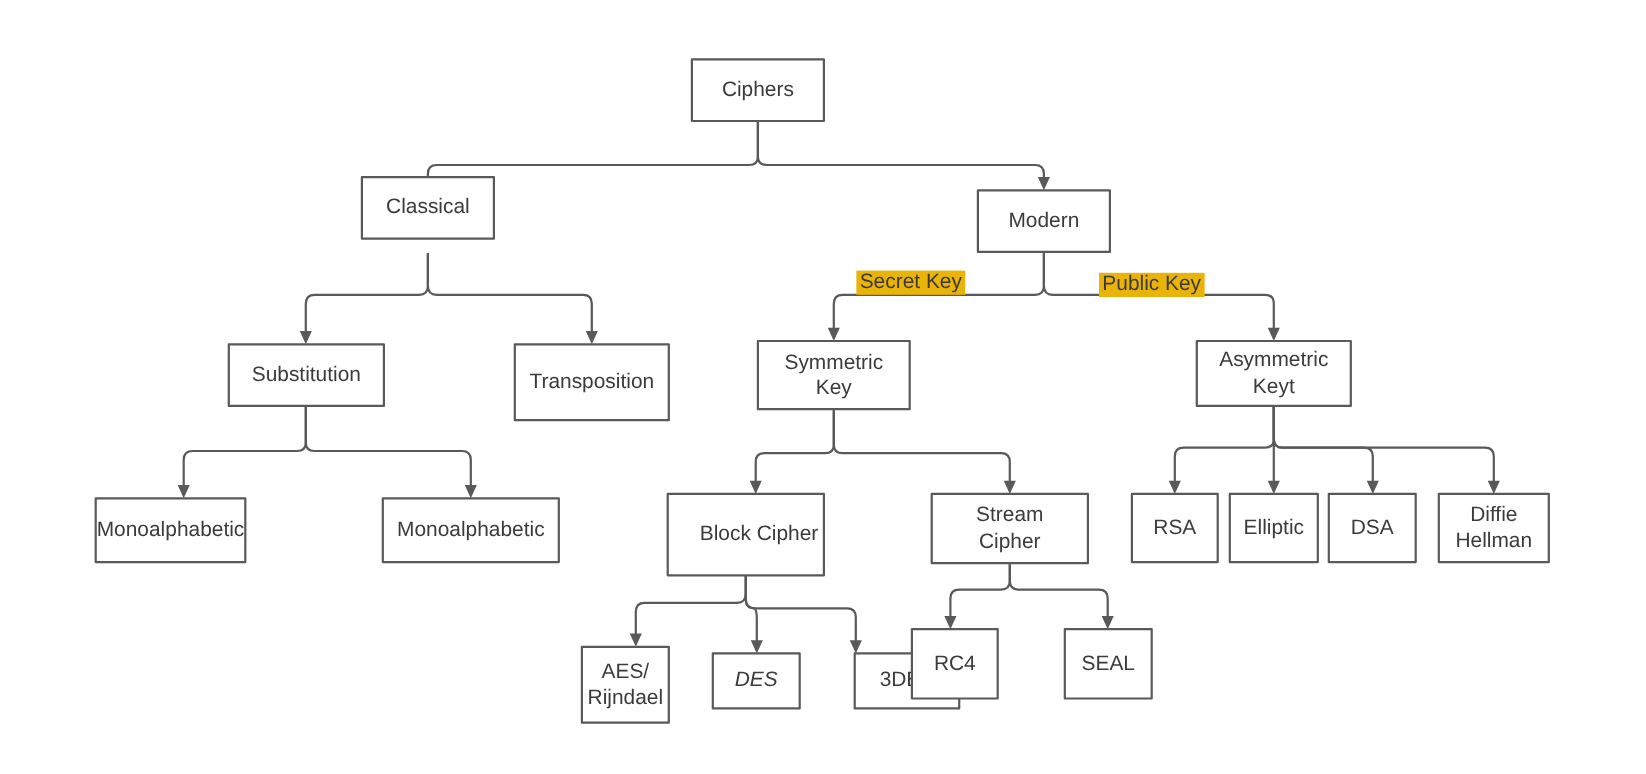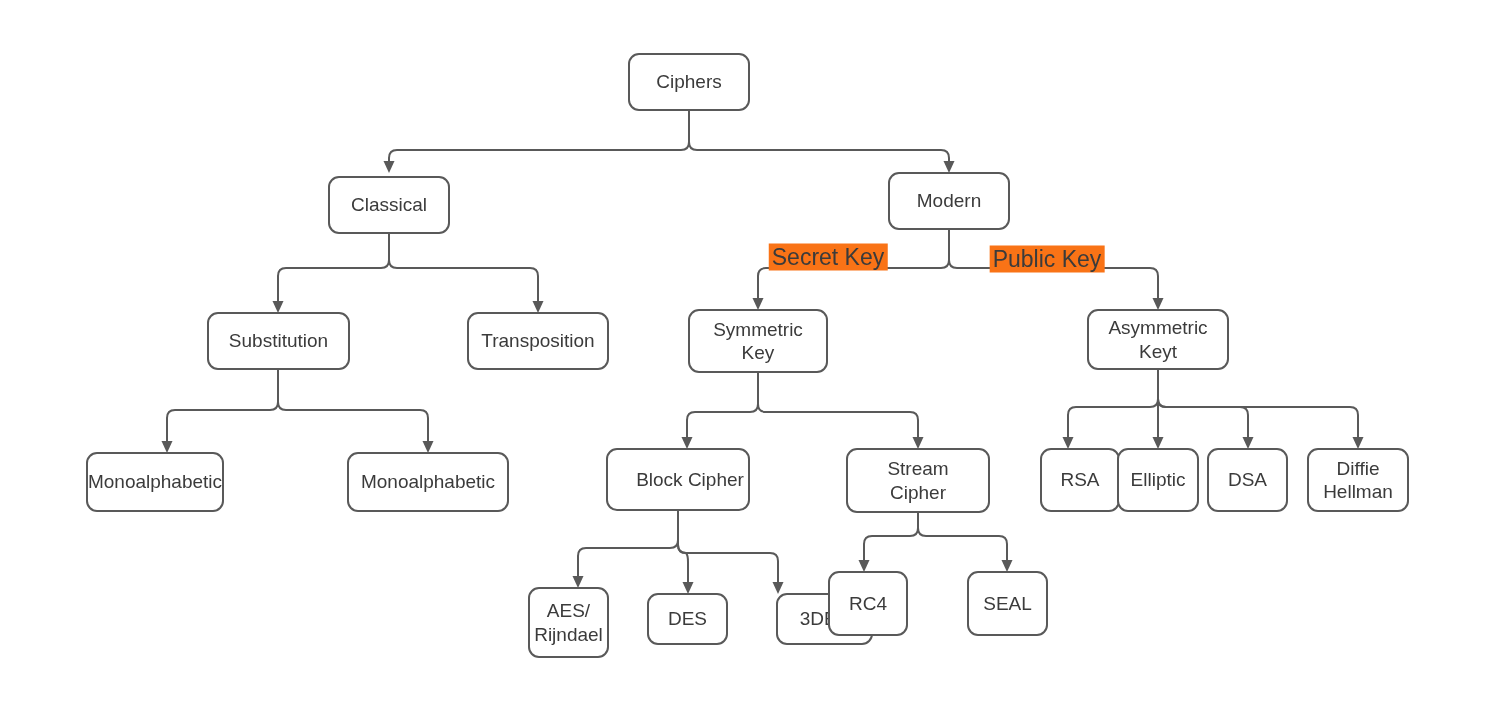--- a/index.html
+++ b/index.html
@@ -13,36 +13,36 @@
     --text: #3b3b3b;
   }
   #canvas { position: absolute; inset: 0; width: 1496px; height: 704px; }
   #edges { position: absolute; left: 0; top: 0; width: 1496px; height: 704px; }
   .edge { fill: none; stroke: var(--line); stroke-width: 2; }
   .node {
     position: absolute;
     box-sizing: border-box;
     background: #ffffff;
     border: 2px solid var(--line);
-    border-radius: 11px;
+    border-radius: 1px;
     display: flex;
     align-items: center;
     justify-content: center;
     text-align: center;
     color: var(--text);
     font-size: 19px;
     line-height: 1.22;
   }
   .node span { white-space: pre-line; }
   .edge-label {
     position: absolute;
     transform: translate(-50%, -50%);
-    font-size: 23px;
+    font-size: 19px;
     color: var(--text);
-    background: #f97316;
+    background: #eab308;
     padding: 0 3px;
     white-space: nowrap;
   }
 </style>
 </head>
 <body style="--line: #595959; --text: #3b3b3b;">
 
 <div id="canvas">
   <svg id="edges" viewBox="0 0 1496 704" xmlns="http://www.w3.org/2000/svg">
     <defs>
@@ -66,71 +66,71 @@
       <path d="M 918 513 L 918 528 Q 918 536 910 536 L 872 536 Q 864 536 864 544 L 864 561" class="edge" marker-end="url(#arrowhead)"></path>
       <path d="M 918 513 L 918 528 Q 918 536 926 536 L 999 536 Q 1007 536 1007 544 L 1007 561" class="edge" marker-end="url(#arrowhead)"></path>
       <path d="M 1158 370 L 1158 399 Q 1158 407 1150 407 L 1076 407 Q 1068 407 1068 415 L 1068 438" class="edge" marker-end="url(#arrowhead)"></path>
       <path d="M 1158 370 L 1158 438" class="edge" marker-end="url(#arrowhead)"></path>
       <path d="M 1158 370 L 1158 399 Q 1158 407 1166 407 L 1240 407 Q 1248 407 1248 415 L 1248 438" class="edge" marker-end="url(#arrowhead)"></path>
       <path d="M 1158 370 L 1158 399 Q 1158 407 1166 407 L 1350 407 Q 1358 407 1358 415 L 1358 438" class="edge" marker-end="url(#arrowhead)"></path>
     </svg>
 <div class="node" style="left: 628px; top: 53px; width: 122px; height: 58px;">
       <span>Ciphers</span>
     </div>
-    <div class="node" style="left: 328px; top: 176px; width: 122px; height: 58px;">
+    <div class="node" style="left: 328px; top: 160px; width: 122px; height: 58px;">
       <span>Classical</span>
     </div>
     <div class="node" style="left: 888px; top: 172px; width: 122px; height: 58px; justify-content: center;">
       <span>Modern</span>
     </div>
     <div class="node" style="left: 207px; top: 312px; width: 143px; height: 58px;">
       <span>Substitution</span>
     </div>
-    <div class="node" style="left: 467px; top: 312px; width: 142px; height: 58px;">
+    <div class="node" style="left: 467px; top: 312px; width: 142px; height: 71px;">
       <span>Transposition</span>
     </div>
     <div class="node" style="left: 688px; top: 309px; width: 140px; height: 64px;">
       <span>Symmetric
 Key</span>
     </div>
     <div class="node" style="left: 1087px; top: 309px; width: 142px; height: 61px;">
       <span>Asymmetric
 Keyt</span>
     </div>
     <div class="node" style="left: 86px; top: 452px; width: 138px; height: 60px;">
       <span>Monoalphabetic</span>
     </div>
     <div class="node" style="left: 347px; top: 452px; width: 162px; height: 60px;">
       <span>Monoalphabetic</span>
     </div>
-    <div class="node" style="left: 606px; top: 448px; width: 144px; height: 63px; padding-left: 24px;">
+    <div class="node" style="left: 606px; top: 448px; width: 144px; height: 76px; padding-left: 24px;">
       <span>Block Cipher</span>
     </div>
     <div class="node" style="left: 846px; top: 448px; width: 144px; height: 65px;">
       <span>Stream
 Cipher</span>
     </div>
-    <div class="node" style="left: 1028px; top: 448px; width: 80px; height: 64px; margin-left: 12px;">
+    <div class="node" style="left: 1028px; top: 448px; width: 80px; height: 64px;">
       <span>RSA</span>
     </div>
     <div class="node" style="left: 1117px; top: 448px; width: 82px; height: 64px;">
       <span>Elliptic</span>
     </div>
     <div class="node" style="left: 1307px; top: 448px; width: 102px; height: 64px;">
       <span>Diffie
 Hellman</span>
     </div>
     <div class="node" style="left: 1207px; top: 448px; width: 81px; height: 64px;">
       <span>DSA</span>
     </div>
     <div class="node" style="left: 528px; top: 587px; width: 81px; height: 71px; text-align: center;">
       <span>AES/
 Rijndael</span>
     </div>
-    <div class="node" style="left: 647px; top: 593px; width: 81px; height: 52px;">
+    <div class="node" style="left: 647px; top: 593px; width: 81px; height: 52px; font-style: italic;">
       <span>DES</span>
     </div>
     <div class="node" style="left: 776px; top: 593px; width: 97px; height: 52px; text-align: center;">
       <span>3DES</span>
     </div>
     <div class="node" style="left: 828px; top: 571px; width: 80px; height: 65px;">
       <span>RC4</span>
     </div>
     <div class="node" style="left: 967px; top: 571px; width: 81px; height: 65px;">
       <span>SEAL</span>

